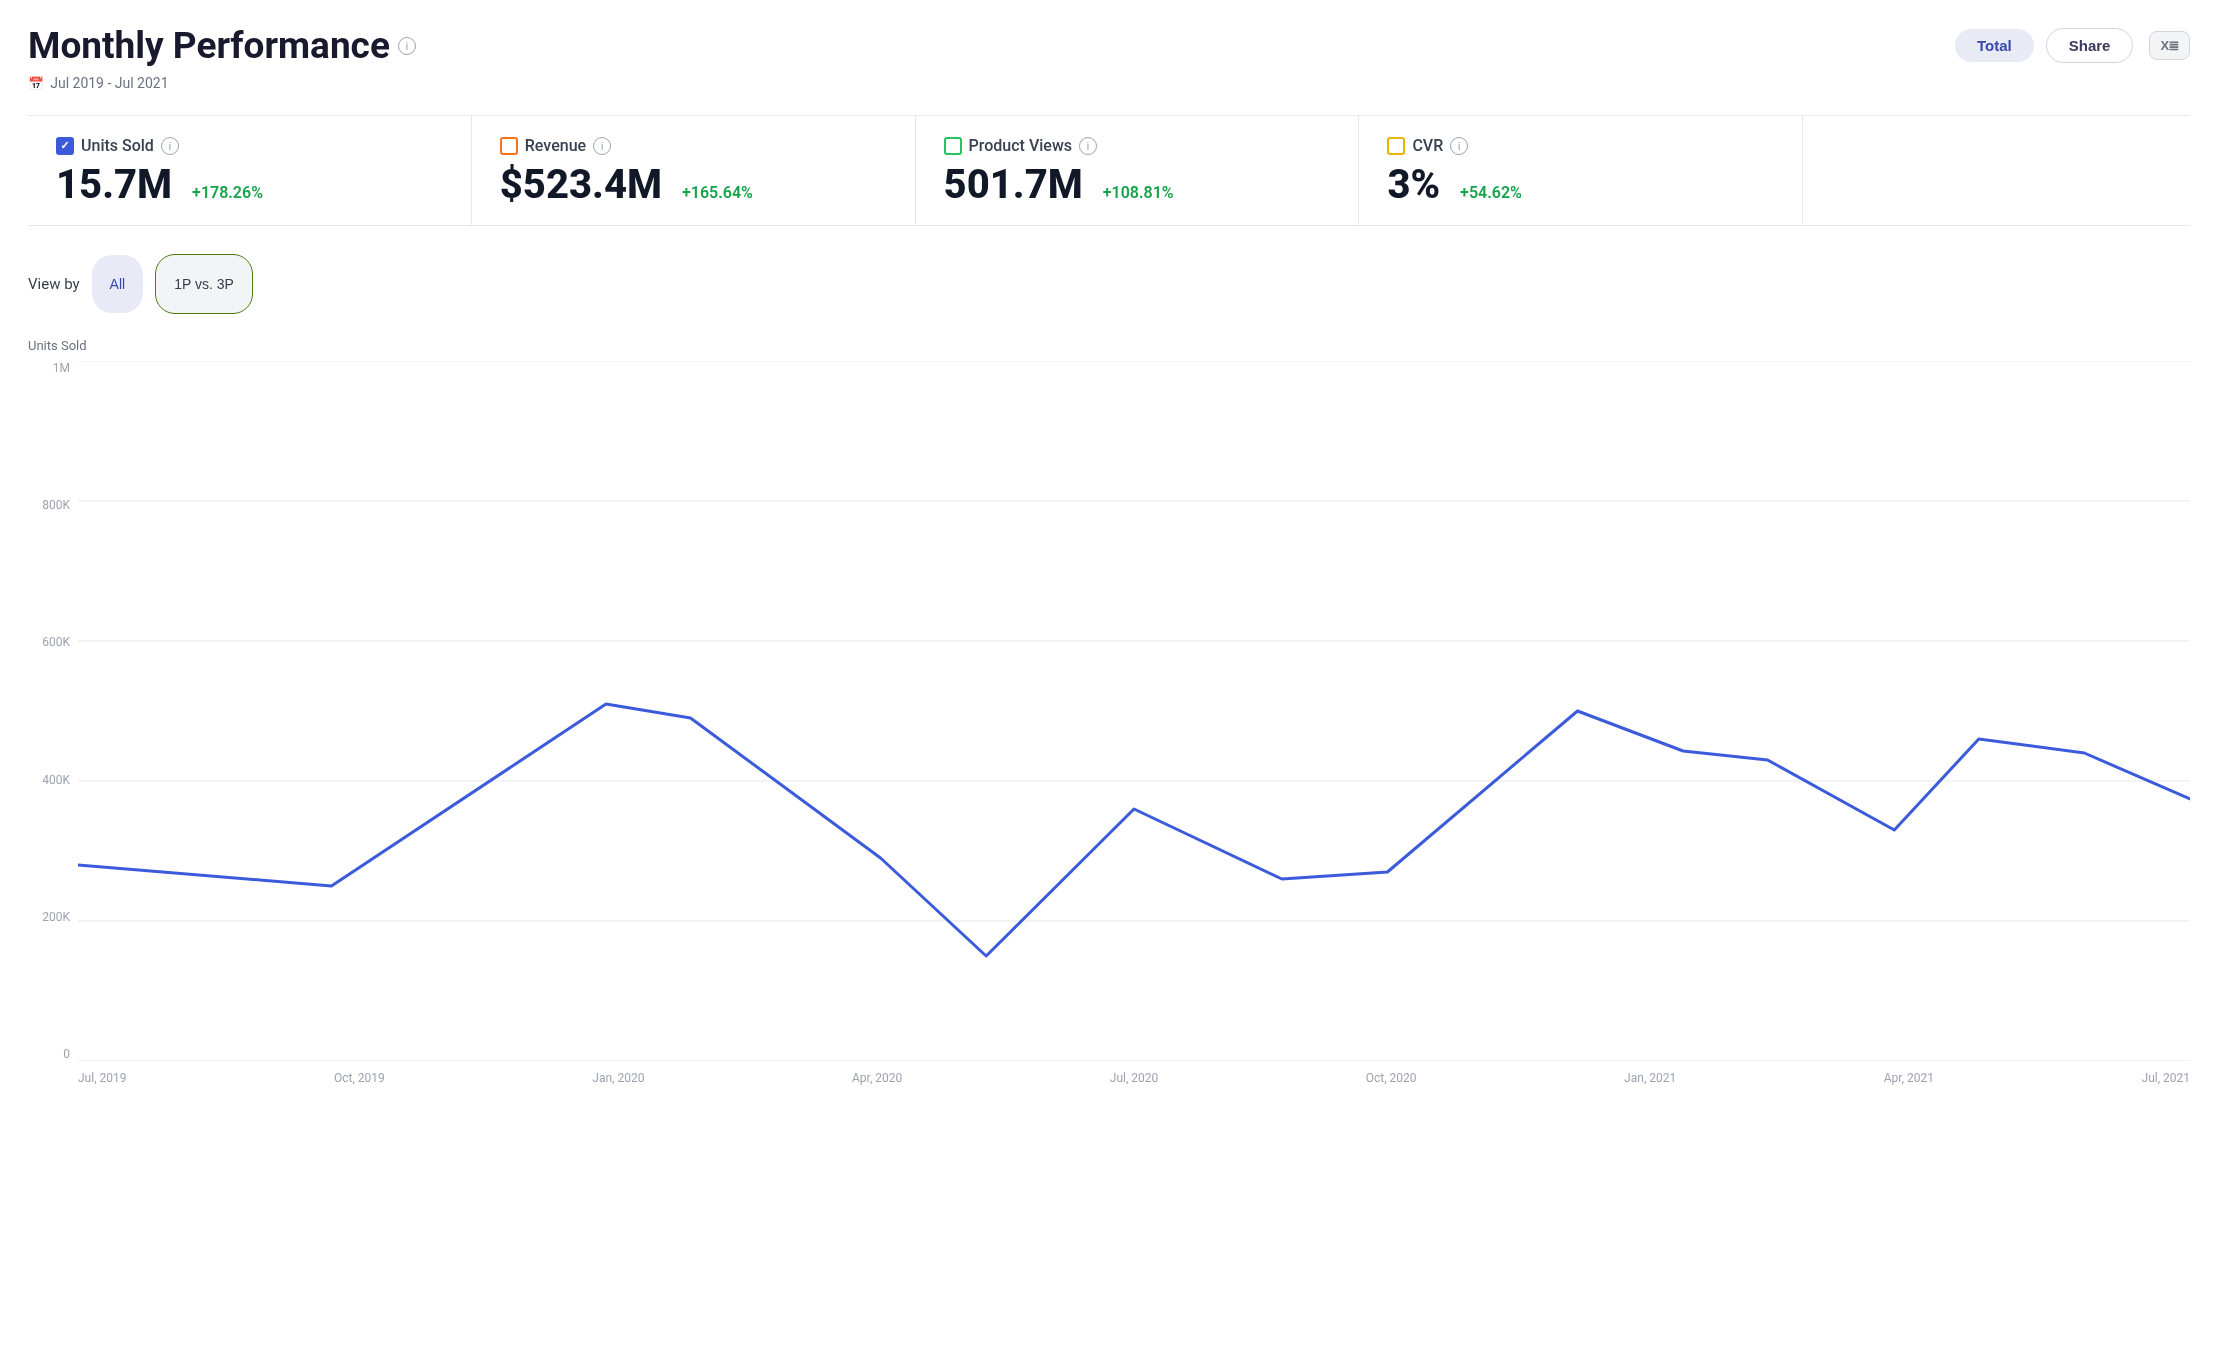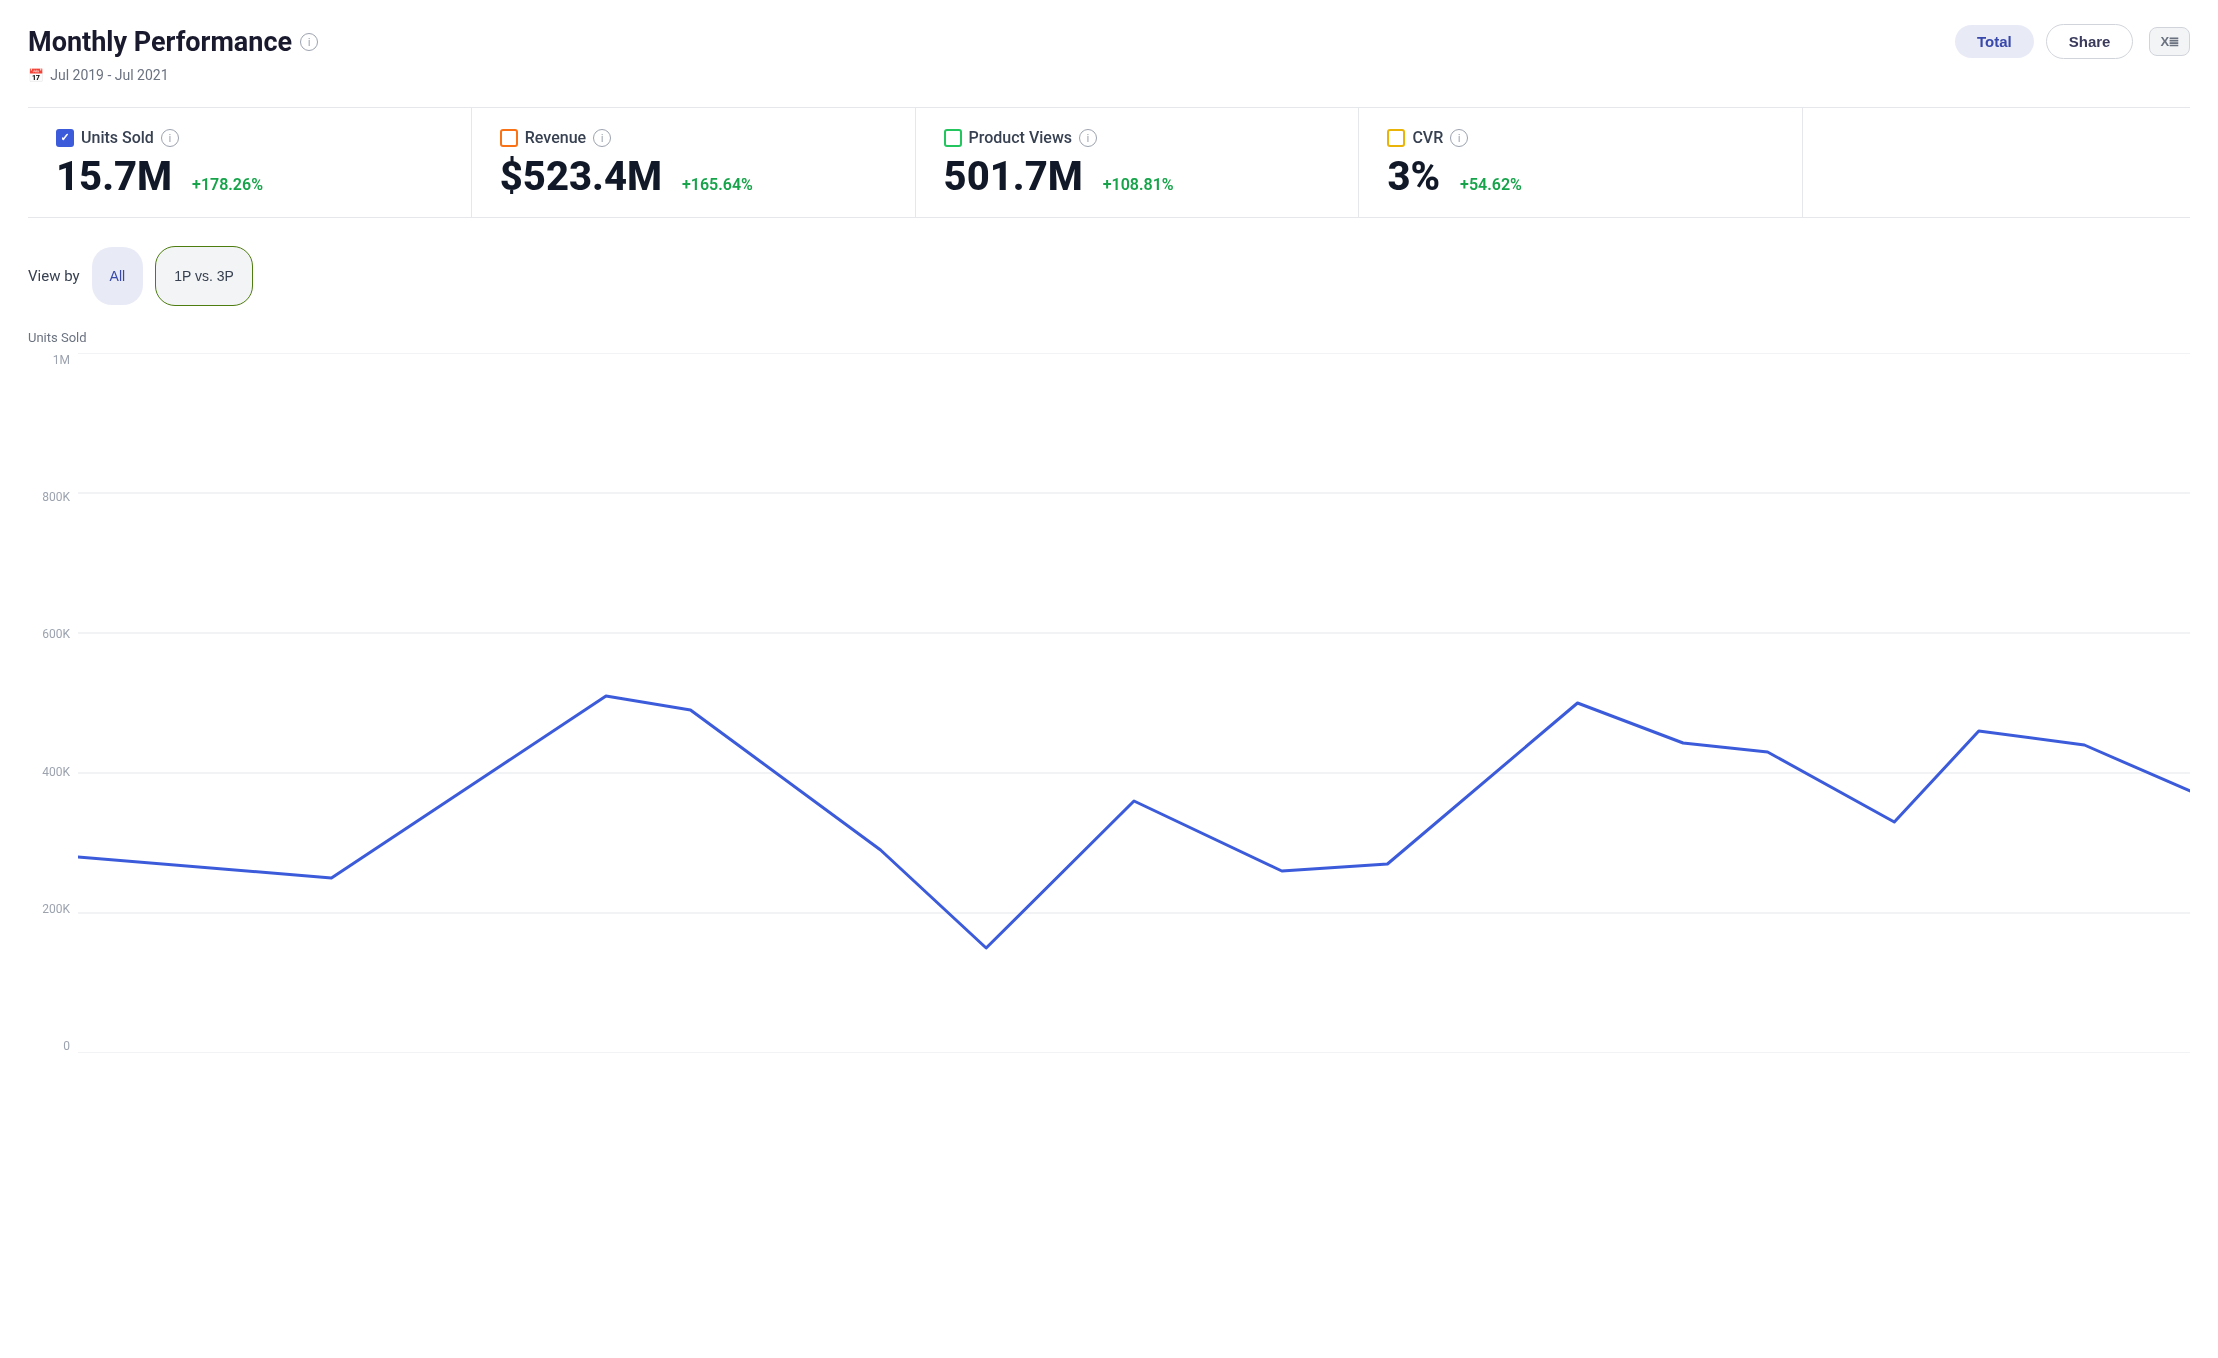--- a/index.html
+++ b/index.html
@@ -18,21 +18,21 @@
       align-items: center;
       justify-content: space-between;
       margin-bottom: 8px;
     }
     .header-left {
       display: flex;
       align-items: center;
       gap: 8px;
     }
     .page-title {
-      font-size: 27px;
+      font-size: 37px;
       font-weight: 700;
       color: #1a1a2e;
     }
     .info-icon {
       width: 18px;
       height: 18px;
       border-radius: 50%;
       border: 1.5px solid #9ca3af;
       display: inline-flex;
       align-items: center;
@@ -334,13 +334,24 @@
             1680,399
             1806,469
             1890,378
             1995,392
             2100,438
           "></polyline>
       </svg>
     </div>
   </div>
 
+  <div style="display:flex; padding-left:50px; margin-top:6px; justify-content:space-between;">
+    <span style="font-size:12px;color:#9ca3af;text-align:center;">Jul, 2019</span>
+    <span style="font-size:12px;color:#9ca3af;text-align:center;">Oct, 2019</span>
+    <span style="font-size:12px;color:#9ca3af;text-align:center;">Jan, 2020</span>
+    <span style="font-size:12px;color:#9ca3af;text-align:center;">Apr, 2020</span>
+    <span style="font-size:12px;color:#9ca3af;text-align:center;">Jul, 2020</span>
+    <span style="font-size:12px;color:#9ca3af;text-align:center;">Oct, 2020</span>
+    <span style="font-size:12px;color:#9ca3af;text-align:center;">Jan, 2021</span>
+    <span style="font-size:12px;color:#9ca3af;text-align:center;">Apr, 2021</span>
+    <span style="font-size:12px;color:#9ca3af;text-align:center;">Jul, 2021</span>
+  </div>
 </div>
 
 </body></html>

